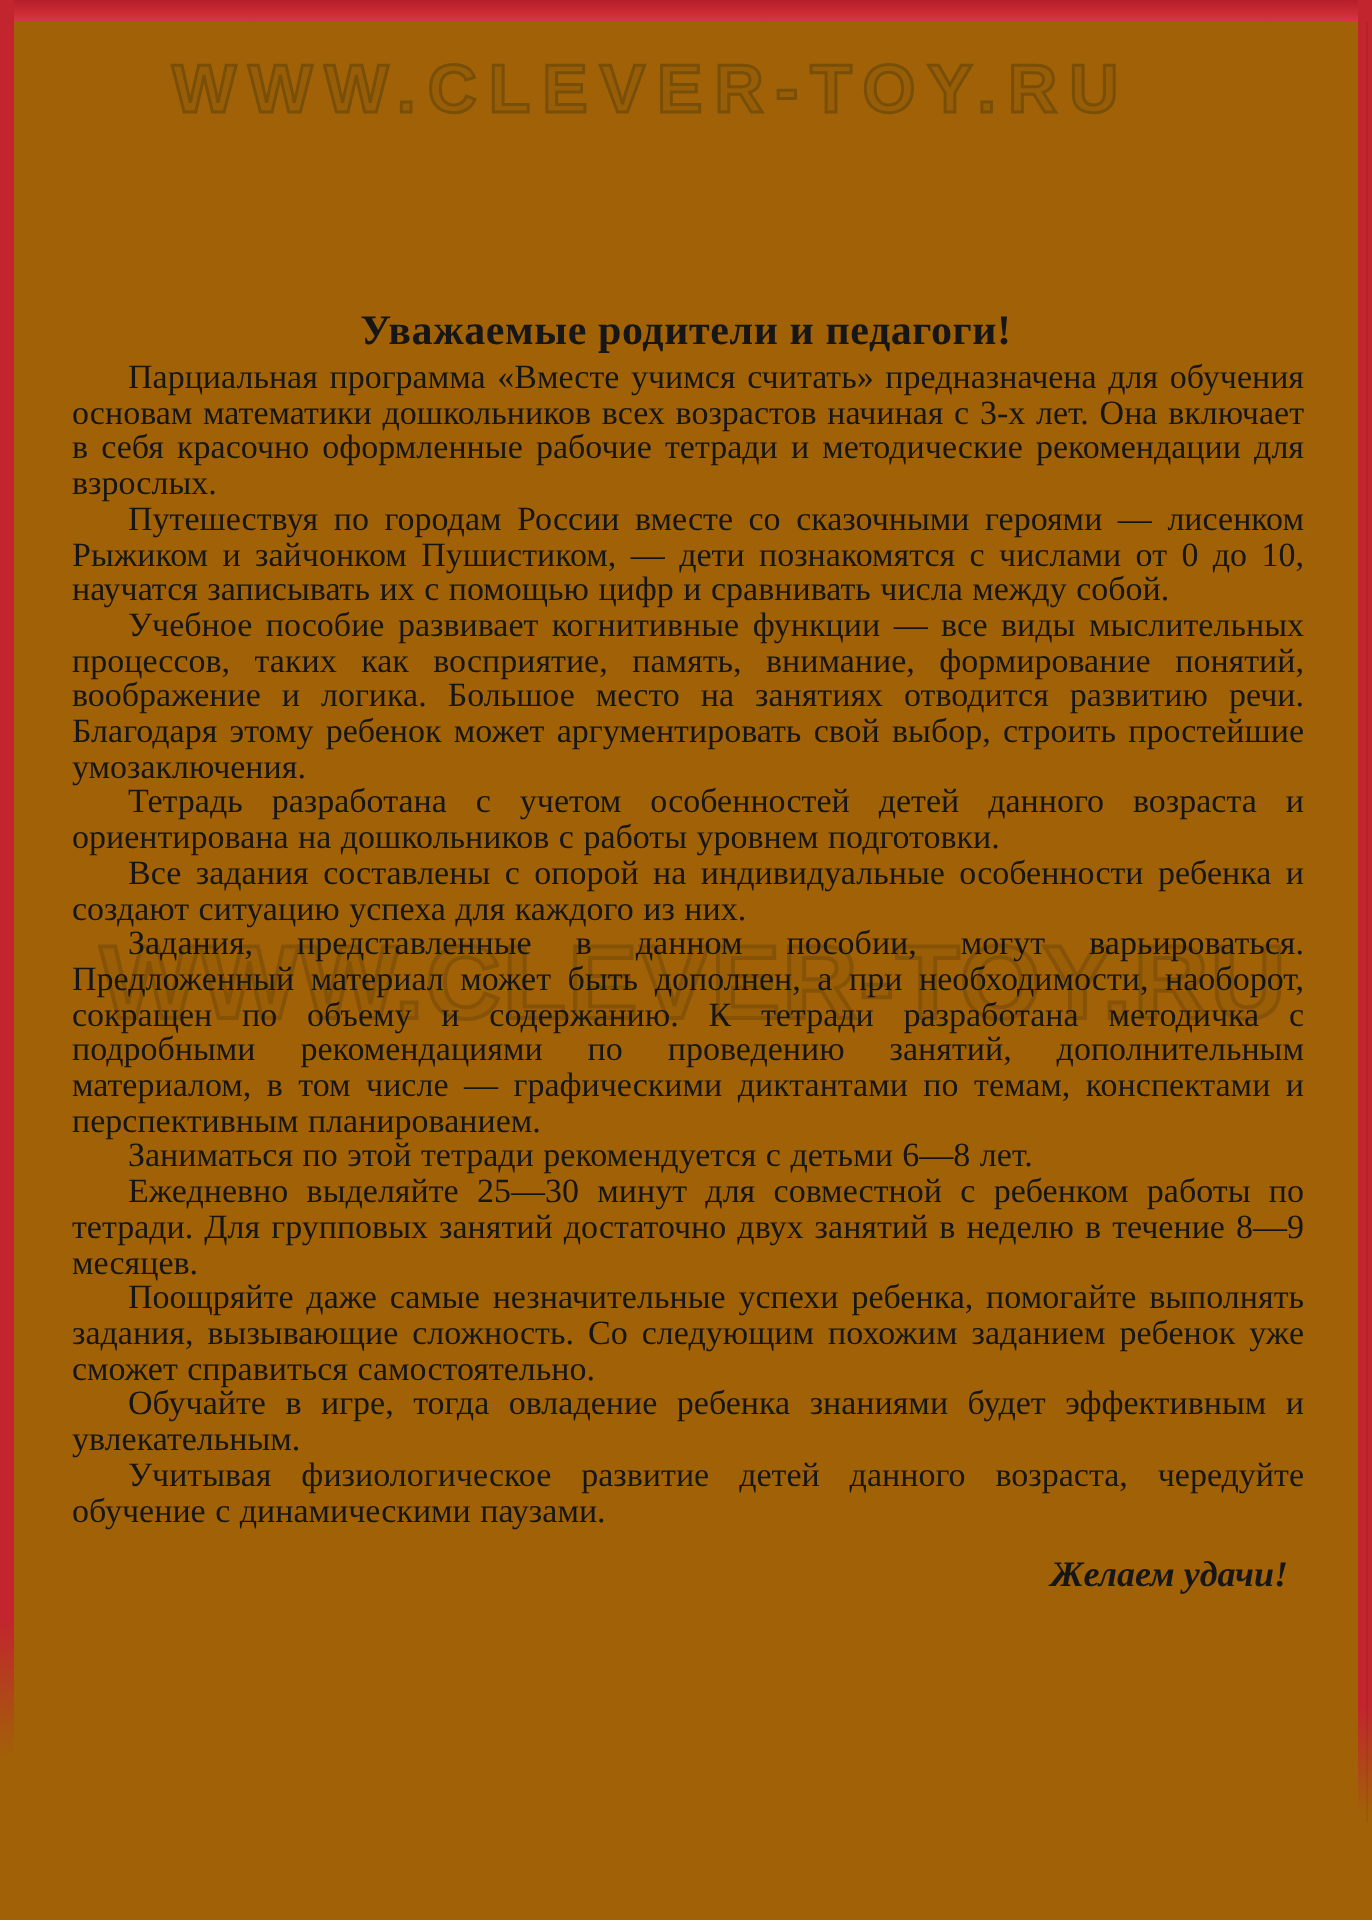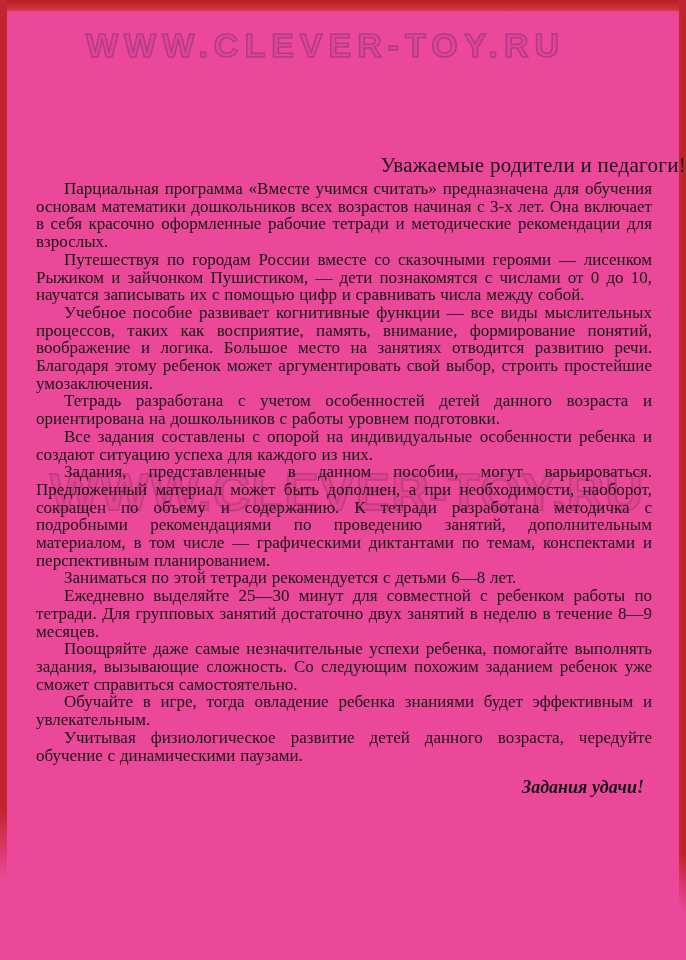--- a/index.html
+++ b/index.html
@@ -4,21 +4,21 @@
 <style>
   html, body { margin: 0; padding: 0; }
   body {
     font-family: "Liberation Serif", serif;
     background: #ffffff;
   }
   .page {
     position: relative;
     width: 686px;
     height: 960px;
-    background: #ec4899;
+    background: #a16207;
     overflow: hidden;
   }
   
   .edge { position: absolute; background: #c2252e; }
   .edge-top {
     left: 0; top: 0; width: 686px; height: 11px;
     background: linear-gradient(180deg, #b51f2a 0%, #cb2a34 55%, #d43a42 100%);
   }
   .edge-left {
     left: 0; top: 0; width: 7px; height: 880px;
@@ -56,23 +56,23 @@
     letter-spacing: 1px;
     color: #efefef;
     -webkit-text-stroke: 2px #bfbfbf;
     opacity: 0.65;
   }
   .title {
     position: absolute;
     left: 0; top: 153px;
     width: 100%;
     margin: 0;
-    text-align: right;
+    text-align: center;
     font-size: 21px;
-    font-weight: normal;
+    font-weight: bold;
     color: #161616;
     letter-spacing: 0.3px;
   }
   .body-text {
     position: absolute;
     left: 36px; top: 180px;
     width: 616px;
     color: #161616;
   }
   .body-text p.para {
@@ -115,18 +115,18 @@
         <p class="para">Учебное пособие развивает когнитивные функции — все виды мыслительных процессов, таких как восприятие, память, внимание, формирование понятий, воображение и логика. Большое место на занятиях отводится развитию речи. Благодаря этому ребенок может аргументировать свой выбор, строить простейшие умозаключения.</p>
         <p class="para">Тетрадь разработана с учетом особенностей детей данного возраста и ориентирована на дошкольников с работы уровнем подготовки.</p>
         <p class="para">Все задания составлены с опорой на индивидуальные особенности ребенка и создают ситуацию успеха для каждого из них.</p>
         <p class="para">Задания, представленные в данном пособии, могут варьироваться. Предложенный материал может быть дополнен, а при необходимости, наоборот, сокращен по объему и содержанию. К тетради разработана методичка с подробными рекомендациями по проведению занятий, дополнительным материалом, в том числе — графическими диктантами по темам, конспектами и перспективным планированием.</p>
         <p class="para">Заниматься по этой тетради рекомендуется с детьми 6—8 лет.</p>
         <p class="para">Ежедневно выделяйте 25—30 минут для совместной с ребенком работы по тетради. Для групповых занятий достаточно двух занятий в неделю в течение 8—9 месяцев.</p>
         <p class="para">Поощряйте даже самые незначительные успехи ребенка, помогайте выполнять задания, вызывающие сложность. Со следующим похожим заданием ребенок уже сможет справиться самостоятельно.</p>
         <p class="para">Обучайте в игре, тогда овладение ребенка знаниями будет эффективным и увлекательным.</p>
         <p class="para">Учитывая физиологическое развитие детей данного возраста, чередуйте обучение с динамическими паузами.</p>
       </div>
-    <p class="signoff">Задания удачи!</p>
+    <p class="signoff">Желаем удачи!</p>
   </div>
 
   <div class="watermark watermark-middle">WWW.CLEVER-TOY.RU</div>
 
 </div>
 
 </body></html>

